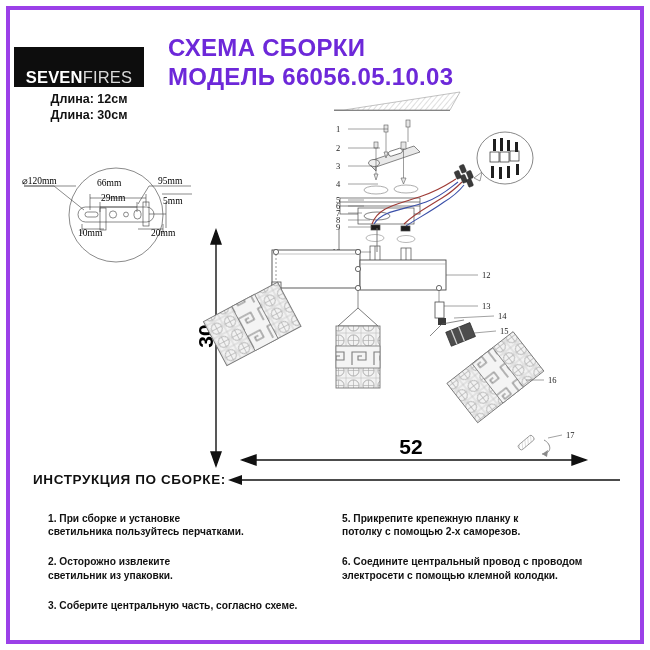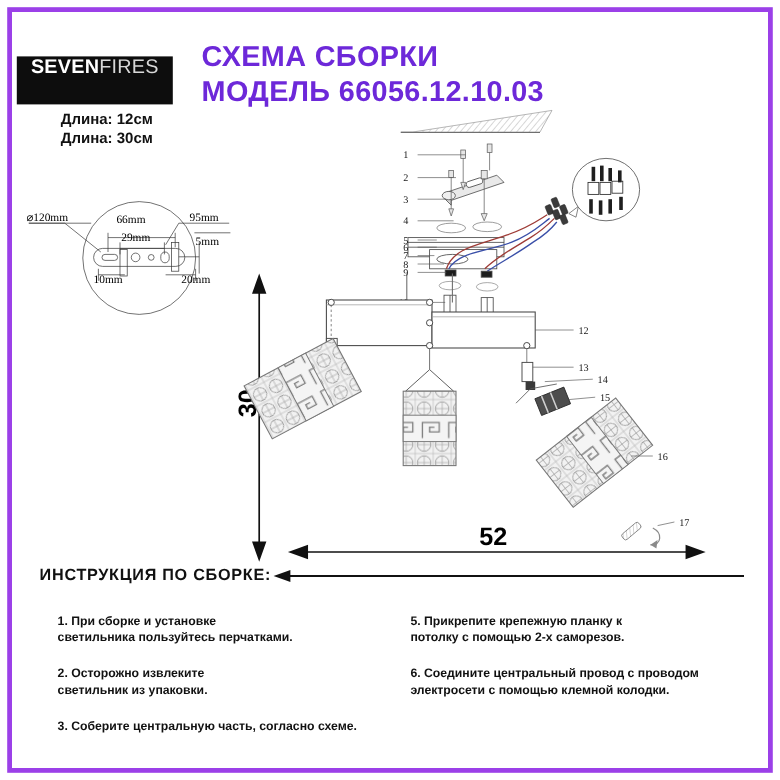--- a/index.html
+++ b/index.html
@@ -1,21 +1,21 @@
 <!DOCTYPE html>
 <html lang="ru"><head>
 <meta charset="utf-8">
 <style>
   html,body{margin:0;padding:0;background:#ffffff;}
   body{width:650px;height:650px;overflow:hidden;font-family:"Liberation Sans",sans-serif;color:#111;}
   #page{position:relative;width:650px;height:650px;box-sizing:border-box;background:#fff;}
   #frame{position:absolute;left:6px;top:6px;width:638px;height:638px;border:4px solid #9b40e8;box-sizing:border-box;}
   .abs{position:absolute;}
   
-  #logo{left:14px;top:47px;width:130px;height:40px;background:#0d0d0d;display:flex;align-items:flex-start;justify-content:center;}
+  #logo{left:14px;top:47px;width:130px;height:40px;background:#0d0d0d;display:flex;align-items:flex-end;justify-content:center;}
   #logo .lg{font-size:16.5px;letter-spacing:.2px;font-weight:700;color:#fff;font-family:"Liberation Sans",sans-serif;}
   #logo .lg .thin{font-weight:400;color:#d8d8d8;}
   
   #title{left:168px;top:33px;width:420px;}
   #title div{font-size:24px;font-weight:700;line-height:29px;letter-spacing:.3px;color:#6d28d9;}
   
   #specs{left:14px;top:92px;width:150px;text-align:center;}
   #specs div{font-size:12.5px;font-weight:700;line-height:15.5px;color:#111;}
   
   #techdraw{left:16px;top:158px;width:200px;height:115px;}
@@ -42,21 +42,21 @@
 <div id="page">
 
   <div id="frame" class="abs"></div>
 
   <div id="logo" class="abs">
     <span class="lg"><span>SEVEN</span><span class="thin">FIRES</span></span>
   </div>
 
   <div id="title" class="abs">
     <div>СХЕМА СБОРКИ</div>
-    <div>МОДЕЛЬ 66056.12.10.03</div>
+    <div>МОДЕЛЬ 66056.05.10.03</div>
   </div>
 
   <div id="specs" class="abs">
     <div>Длина: 12см</div>
     <div>Длина: 30см</div>
   </div>
 
   <div id="techdraw" class="abs">
     <svg width="200" height="115" viewBox="0 0 200 115">
       <g fill="none" stroke="#3a3a3a" stroke-width="0.6">

